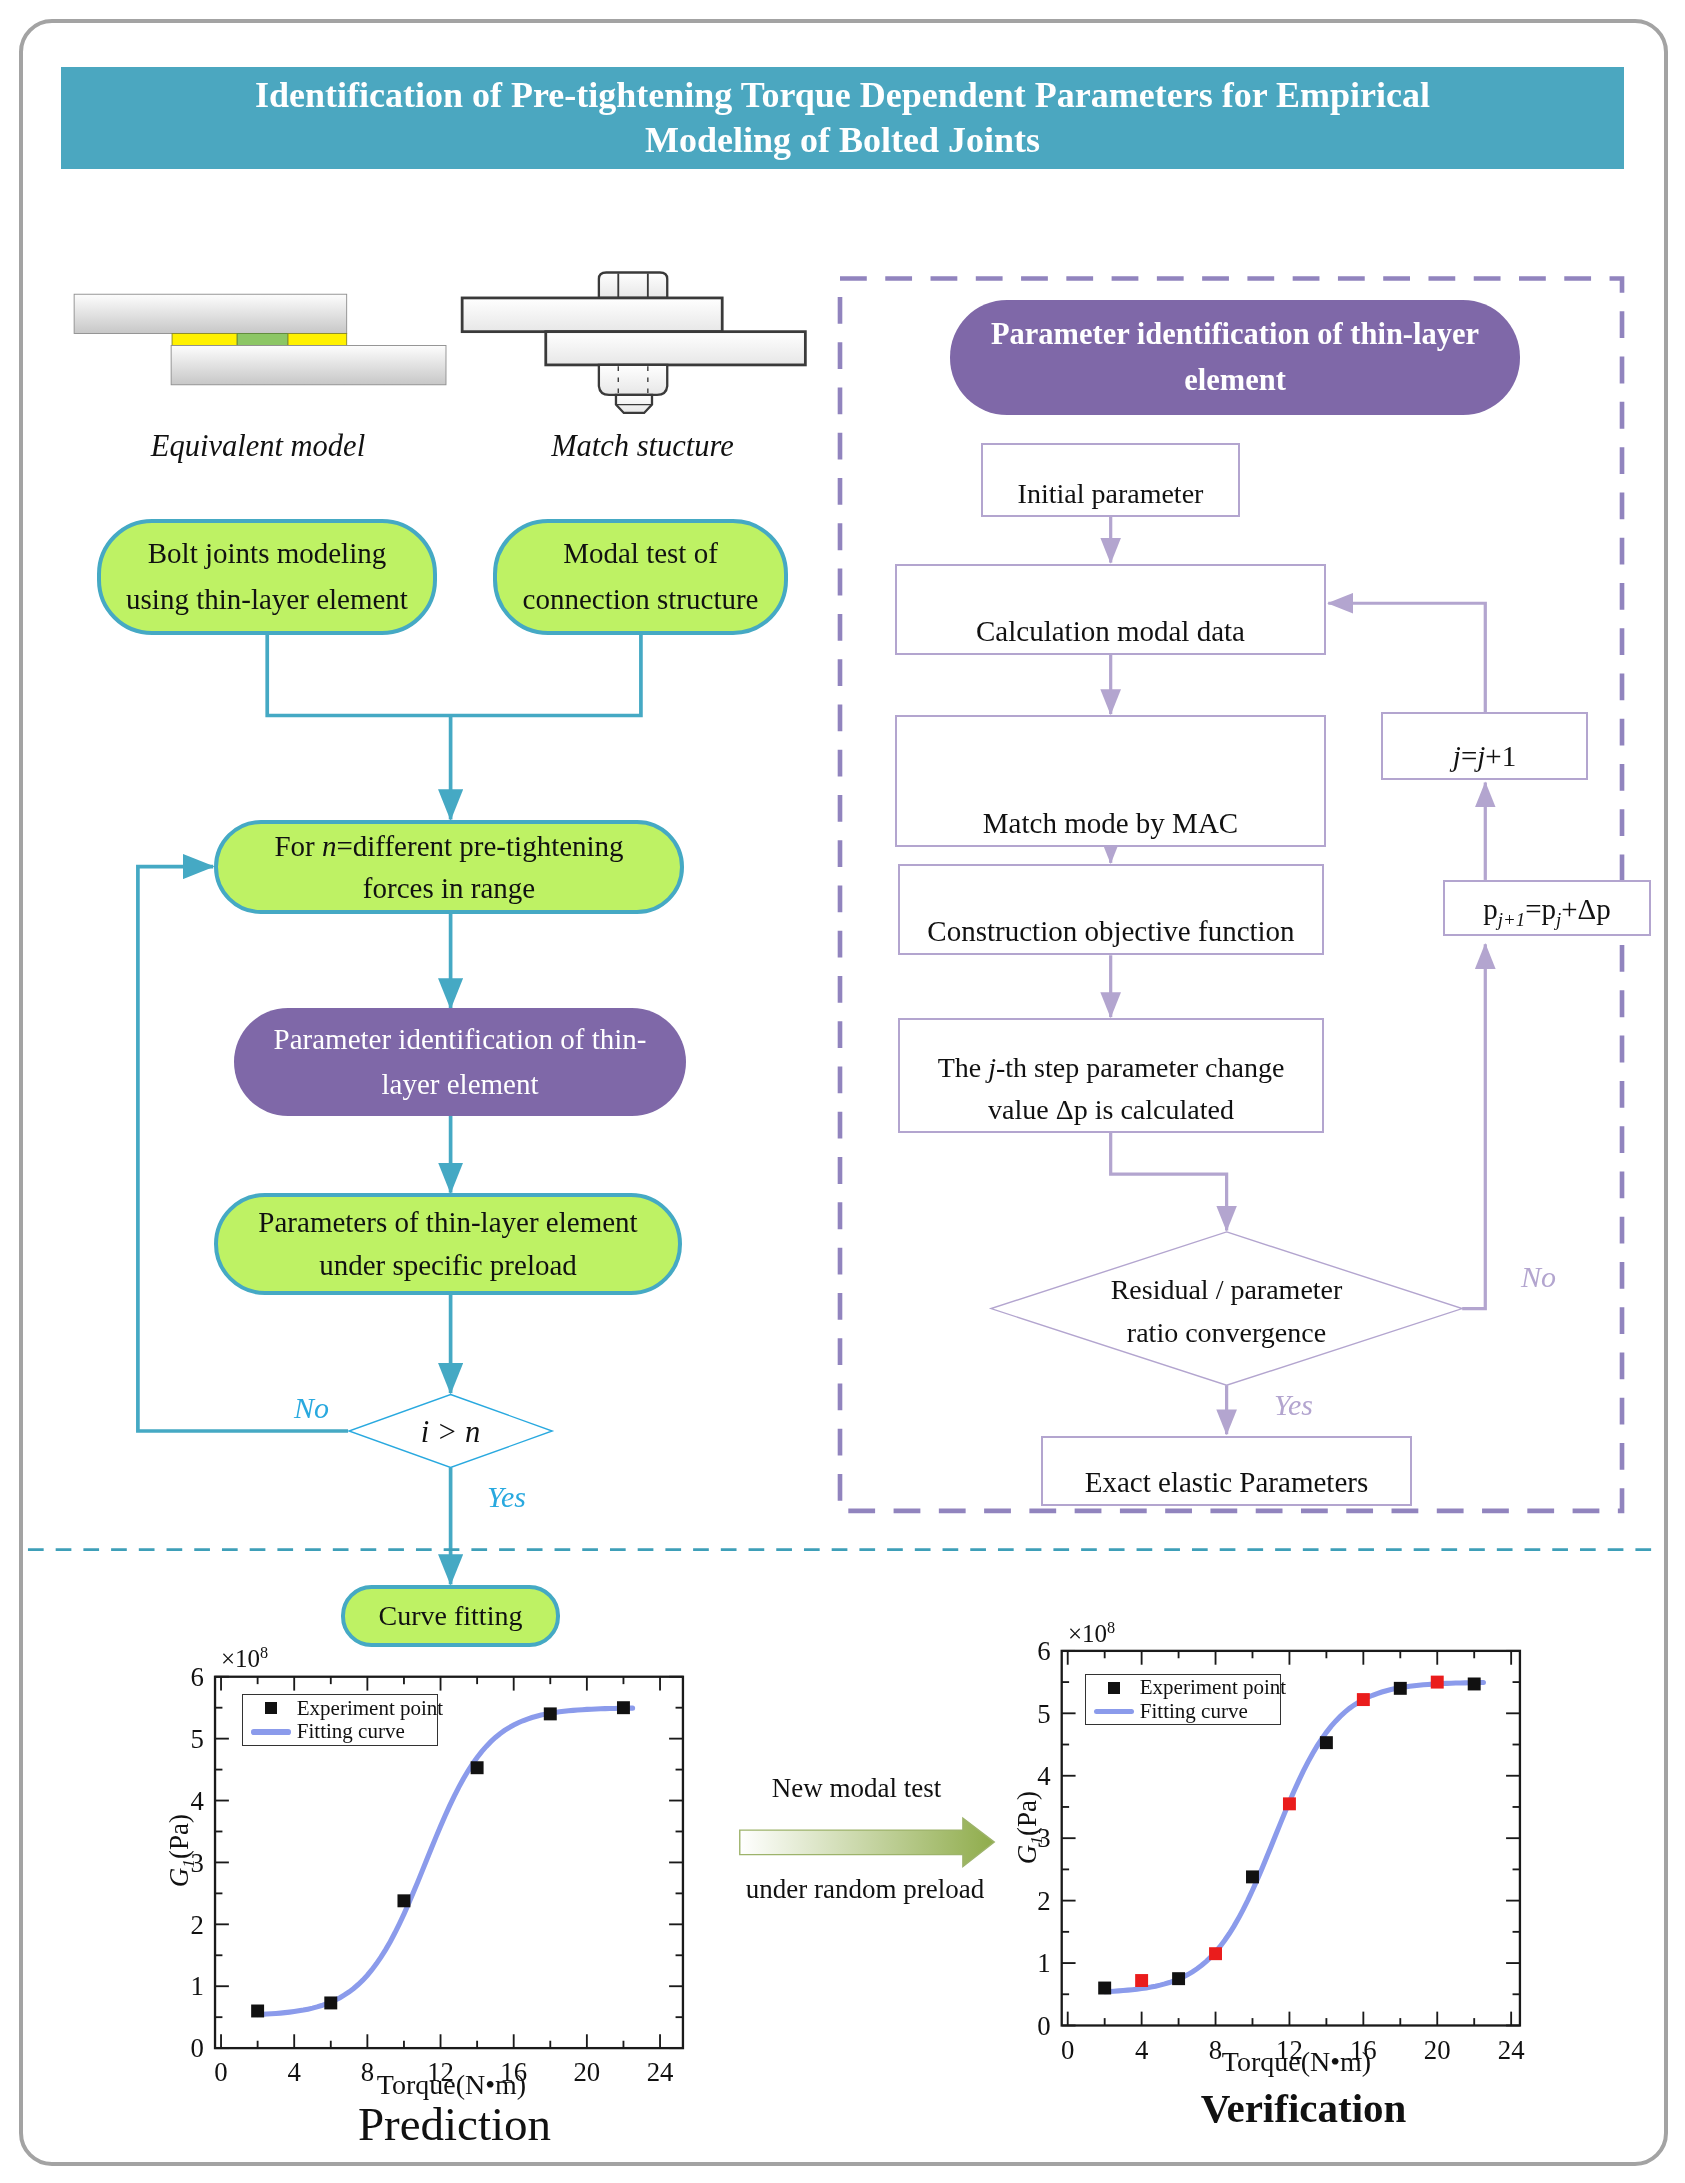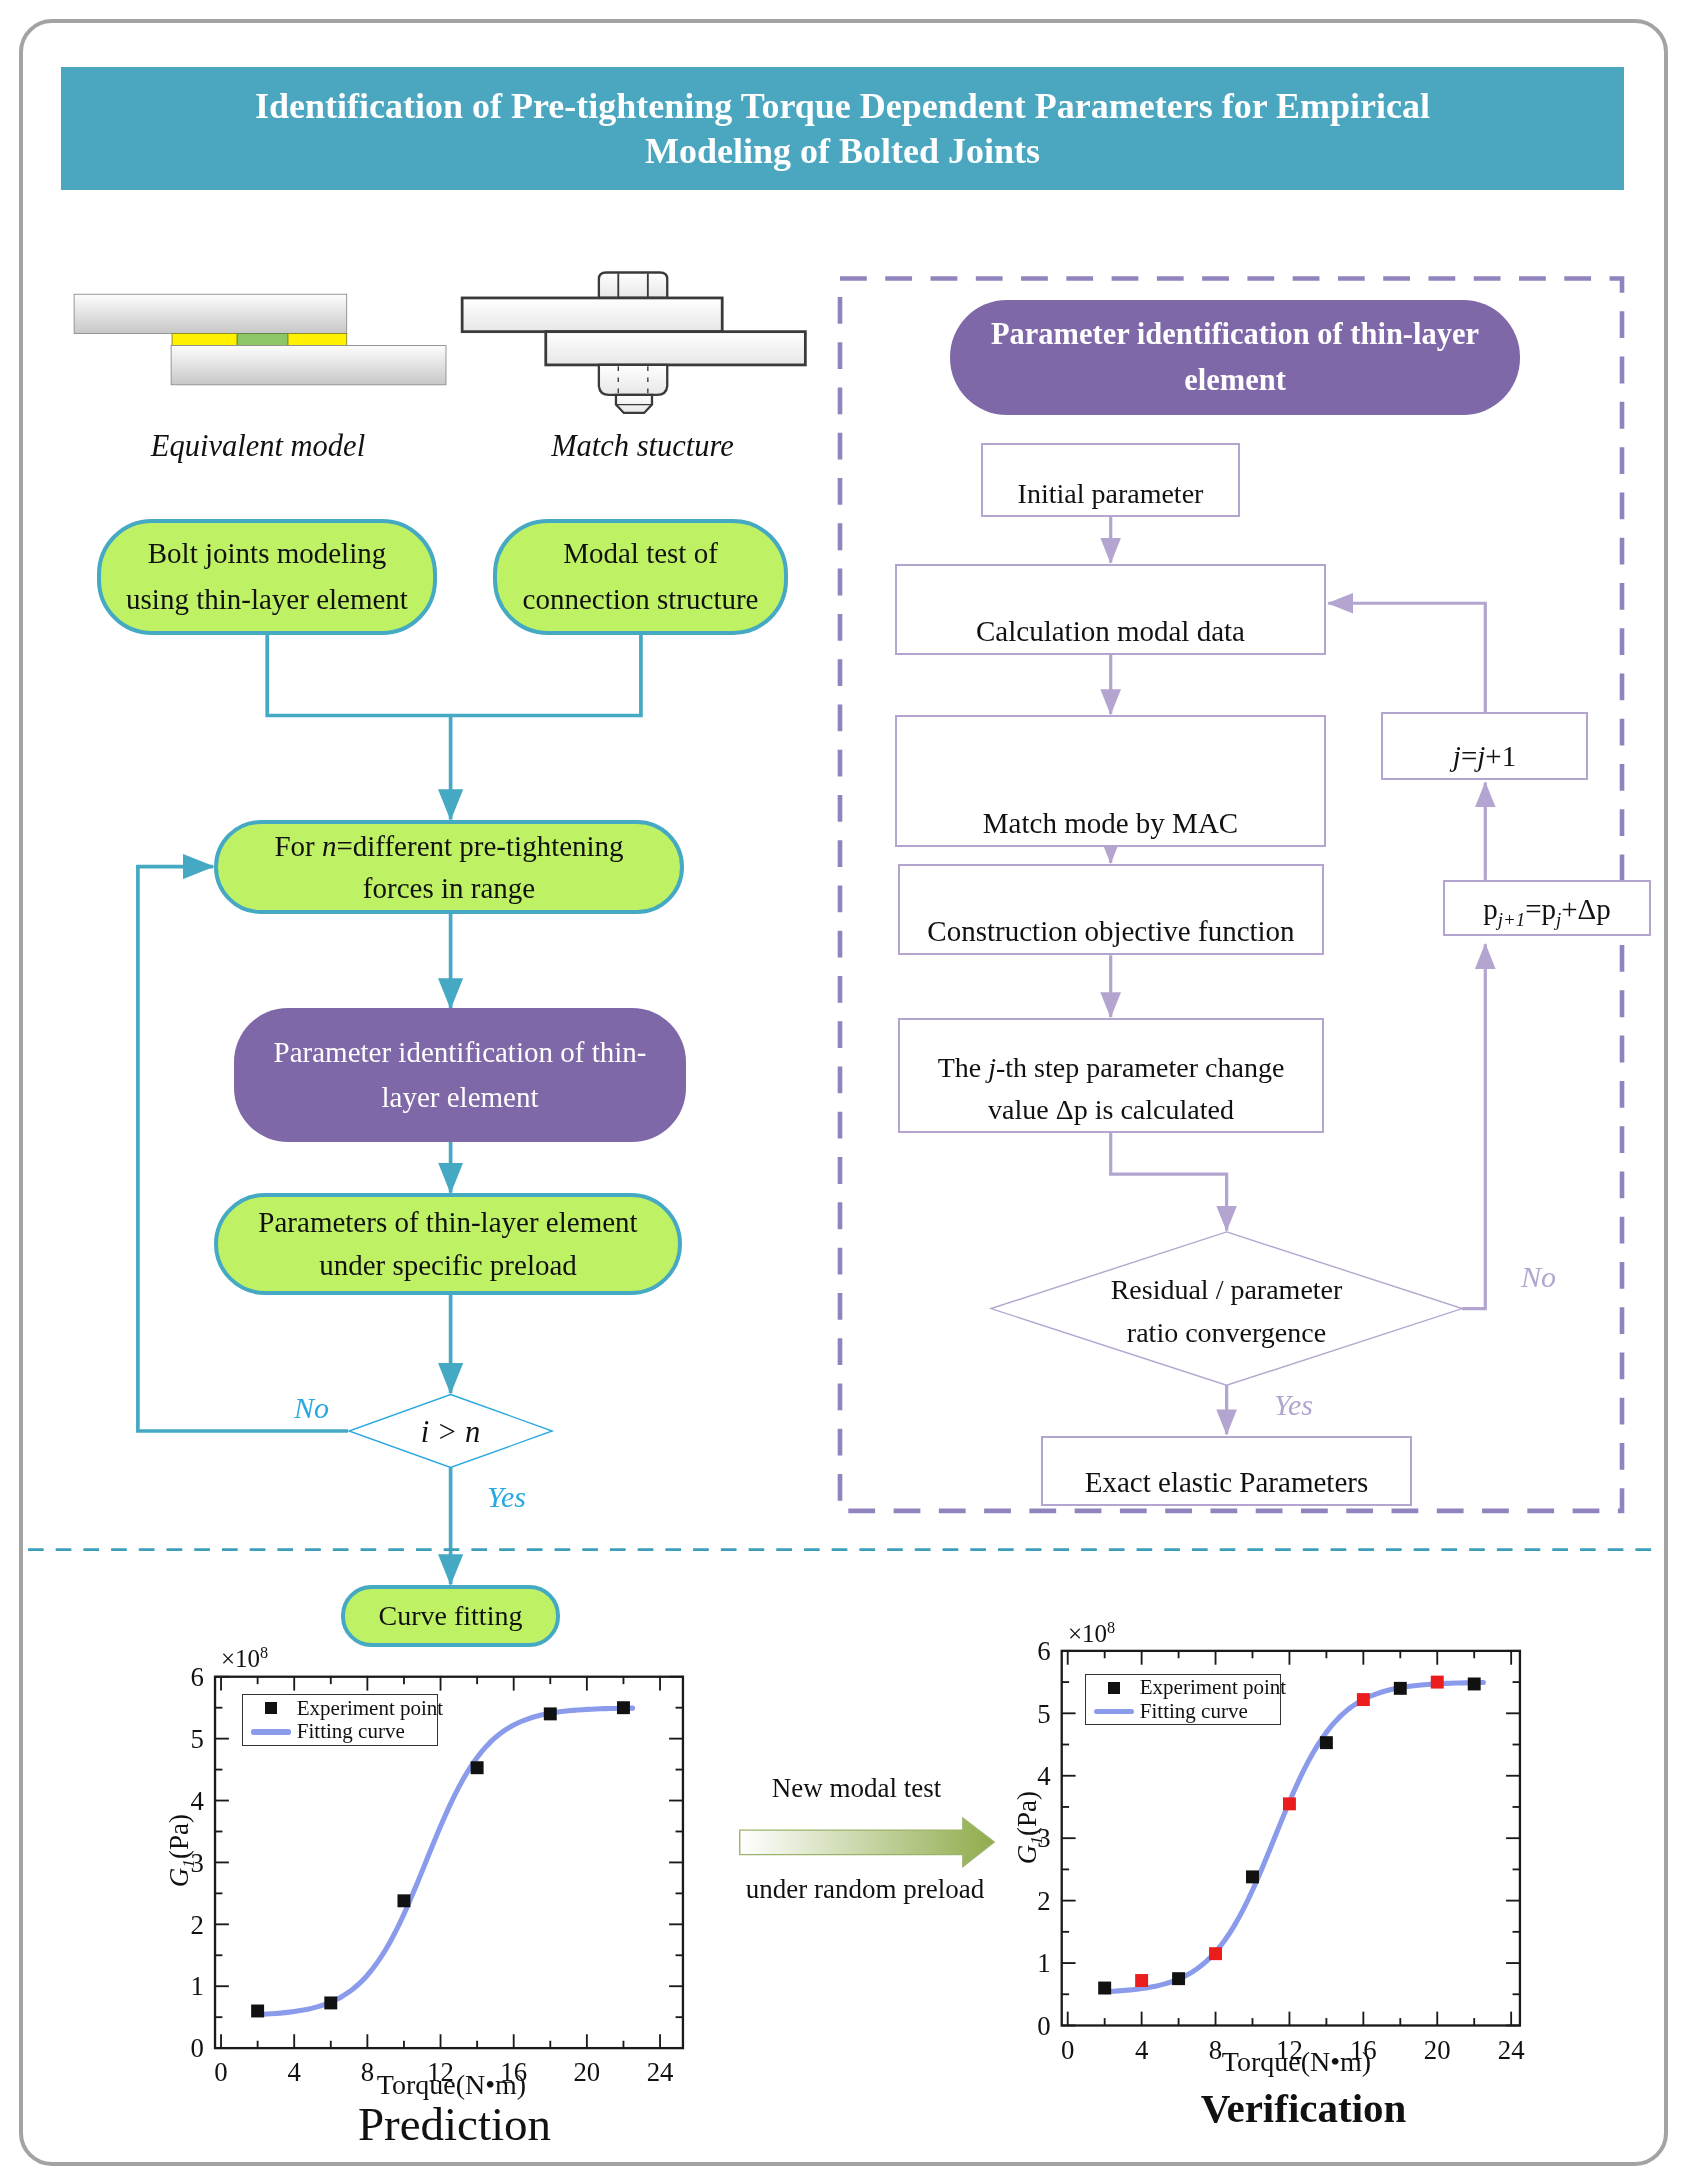--- a/index.html
+++ b/index.html
@@ -1,21 +1,21 @@
 <!DOCTYPE html>
 <html style="font-size:7.4px"><head>
 <meta charset="utf-8">
 <style>
   html,body{margin:0;padding:0;background:#fff}
   #page{position:relative;width:1686px;height:2183px;background:#fff;overflow:hidden;
         font-family:"Liberation Serif","DejaVu Serif",serif;}
   .overlay{position:absolute;left:0;top:0;width:1686px;height:2183px;pointer-events:none}
   .frame{position:absolute;left:18.5px;top:18.5px;width:1641px;height:2139px;
          border:4.2px solid #A3A3A3;border-radius:33px}
-  .banner{position:absolute;left:61px;top:67px;width:1563px;height:123px;background:#4BA7C0;
+  .banner{position:absolute;left:61px;top:67px;width:1563px;height:102px;background:#4BA7C0;
           color:#fff;display:flex;flex-direction:column;justify-content:center;align-items:center;
           font-weight:bold;font-size:36px;line-height:45px;text-align:center}
   .t{position:absolute;color:#111;text-align:center}
   .it{font-style:italic}
   .tealbox{position:absolute;background:#bef264;border:4.2px solid #45A9C4;box-sizing:border-box;
            display:flex;flex-direction:column;justify-content:center;align-items:center;
            font-size:29px;line-height:1.58;color:#111;text-align:center}
   .purpill{position:absolute;background:#7F68A8;color:#fff;box-sizing:border-box;
            display:flex;flex-direction:column;justify-content:center;align-items:center;
            text-align:center}
@@ -126,21 +126,21 @@
     <div>using thin-layer element</div>
   </div>
   <div class="tealbox" style="left:493px;top:519px;width:295px;height:116px;border-radius:55px">
     <div>Modal test of</div>
     <div>connection structure</div>
   </div>
   <div class="tealbox" style="left:214px;top:820px;width:470px;height:94px;border-radius:47px;line-height:1.45">
     <div><span>For </span><span class="it">n</span><span>=different pre-tightening</span></div>
     <div>forces in range</div>
   </div>
-  <div class="purpill" style="left:234px;top:1008px;width:452px;height:134px;border-radius:54px;font-size:29px;line-height:1.55">
+  <div class="purpill" style="left:234px;top:1008px;width:452px;height:108px;border-radius:54px;font-size:29px;line-height:1.55">
     <div>Parameter identification of thin-</div>
     <div>layer element</div>
   </div>
   <div class="tealbox" style="left:214px;top:1193px;width:468px;height:102px;border-radius:51px;line-height:1.5">
     <div>Parameters of thin-layer element</div>
     <div>under specific preload</div>
   </div>
   <div class="t it" style="left:358px;top:1415px;width:185px;font-size:30.5px">i &gt; n</div>
   <div class="t cyan" style="left:277px;top:1391px;width:69px">No</div>
   <div class="t cyan" style="left:467px;top:1480px;width:79px">Yes</div>

